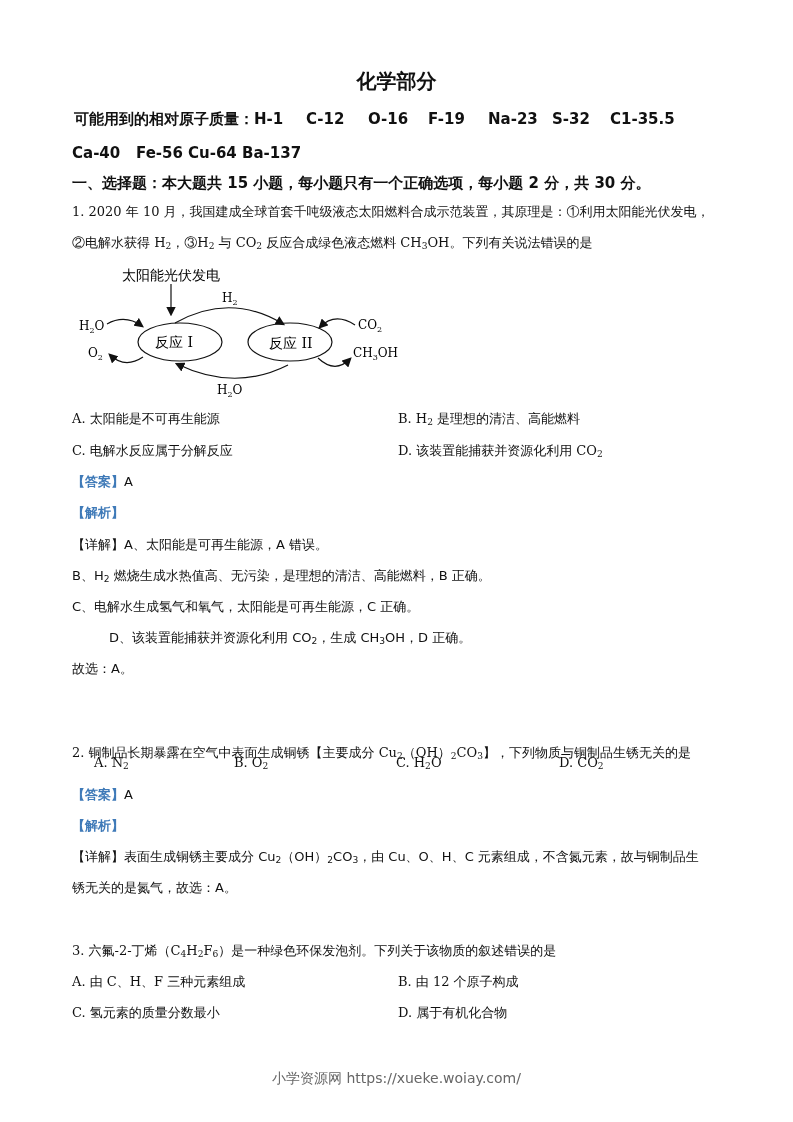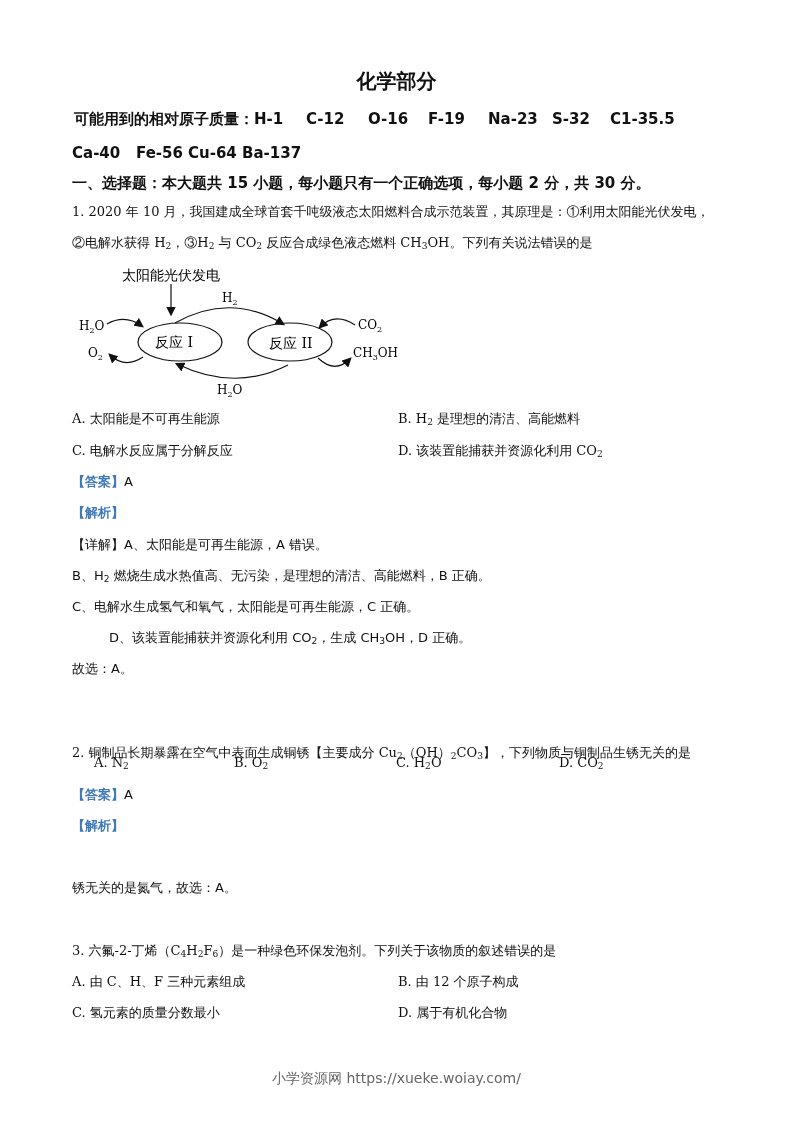--- a/index.html
+++ b/index.html
@@ -82,20 +82,21 @@
   <div class="abs q sans" style="left:72px; top:660px;">故选：A。</div>
 
   <div class="abs q" style="left:72px; top:744px;"><span>2.  铜制品长期暴露在空气中表面生成铜锈【主要成分 Cu</span><sub>2</sub><span>（OH）</span><sub>2</sub><span>CO</span><sub>3</sub><span>】，下列物质与铜制品生锈无关的是</span></div>
   <div class="opt" style="left:72px; top:755px;margin-left:22px;"><span>A. N</span><sub>2</sub></div>
   <div class="opt" style="left:234px; top:755px;"><span>B. O</span><sub>2</sub></div>
   <div class="opt" style="left:396px; top:755px;"><span>C. H</span><sub>2</sub>O</div>
   <div class="opt" style="left:559px; top:755px;"><span>D. CO</span><sub>2</sub></div>
 
   <div class="abs q sans" style="left:72px; top:786px;"><span class="blue">【答案】</span><span>A</span></div>
   <div class="abs q sans blue" style="left:72px; top:817px;">【解析】</div>
+  <div class="abs q sans" style="left:72px; top:848px;"><span>【详解】</span><span>表面生成铜锈主要成分 Cu</span><sub>2</sub><span>（OH）</span><sub>2</sub><span>CO</span><sub>3</sub><span>，由 Cu、O、H、C 元素组成，不含氮元素，故与铜制品生</span></div>
   <div class="abs q sans" style="left:72px; top:879px;">锈无关的是氮气，故选：A。</div>
 
   <div class="abs q" style="left:72px; top:942px;"><span>3.  六氟-2-丁烯（C</span><sub>4</sub><span>H</span><sub>2</sub><span>F</span><sub>6</sub><span>）是一种绿色环保发泡剂。下列关于该物质的叙述错误的是</span></div>
   <div class="opt" style="left:72px; top:973px;">A.  由 C、H、F 三种元素组成</div>
   <div class="opt" style="left:398px; top:973px;">B.  由 12 个原子构成</div>
   <div class="opt" style="left:72px; top:1004px;">C.  氢元素的质量分数最小</div>
   <div class="opt" style="left:398px; top:1004px;">D.  属于有机化合物</div>
 
   <div class="abs footer">小学资源网 https://xueke.woiay.com/</div>
 </div>

